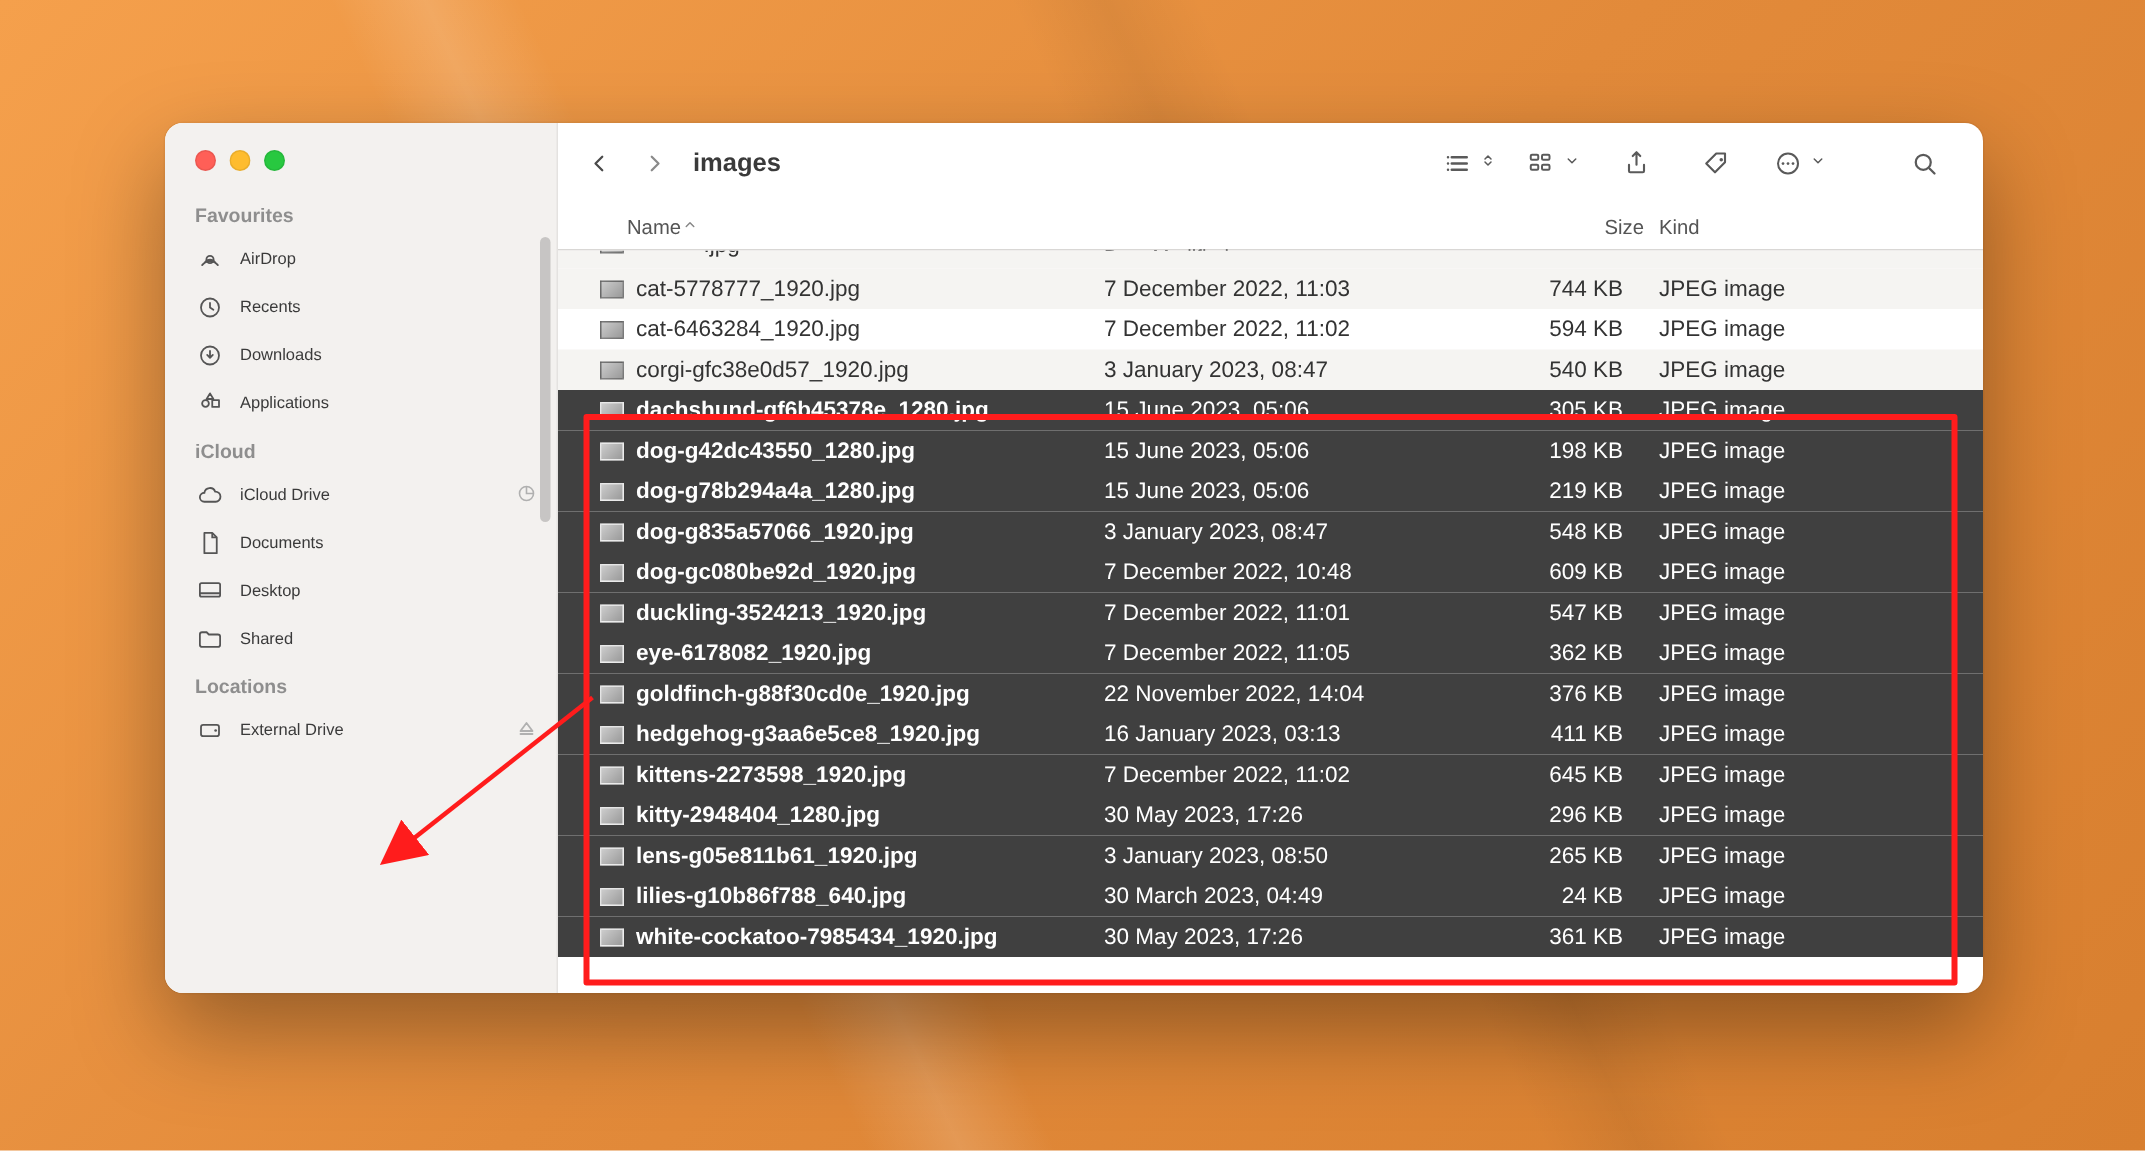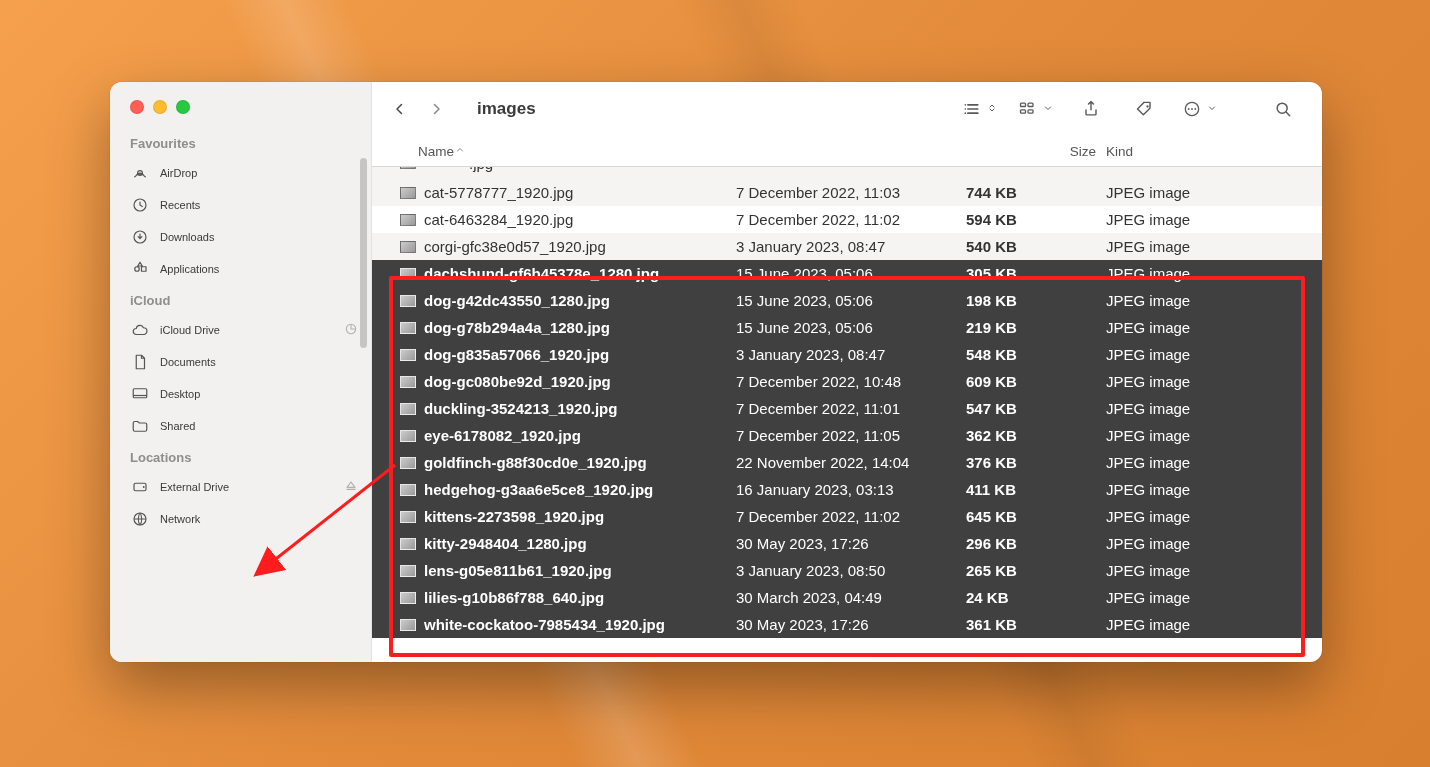--- a/index.html
+++ b/index.html
@@ -115,21 +115,21 @@
     padding: 0 22px 0 10px;
     border-bottom: 1px solid rgba(0,0,0,.00);
   }
   .nav-arrow { width: 36px; display:flex; justify-content:center; color:#8a8a8a; cursor:pointer;}
   .nav-arrow.active { color:#4a4a4a; }
   .nav-arrow svg { width: 18px; height: 18px; }
   .title {
     font-size: 17px;
     font-weight: 600;
     color: #3a3a3a;
-    margin-left: 23px;
+    margin-left: 8px;
   }
   .spacer { flex: 1; }
   .tool-btn {
     display:flex; align-items:center; justify-content:center;
     min-width: 34px; height: 34px;
     color: #5a5a5a;
     margin-left: 20px;
     cursor:pointer;
     gap: 4px;
   }
@@ -176,21 +176,21 @@
   .file-row .thumb {
     width: 16px; height: 12px;
     border: 1px solid rgba(0,0,0,.35);
     margin-right: 8px;
     background: linear-gradient(135deg, #ccc, #999);
     flex: 0 0 auto;
   }
   .col-name { flex: 0 0 336px; display:flex; align-items:center; overflow:hidden;}
   .fname { font-weight: 500; }
   .col-date { flex: 0 0 230px; }
-  .col-size { flex: 0 0 130px; text-align: left; padding-right: 14px; font-weight: bold;}
+  .col-size { flex: 0 0 130px; text-align: right; padding-right: 14px;}
   .col-kind { flex: 1; padding-left: 10px;}
 
   .file-row.alt { background: #f5f4f2; }
 
   .file-row.sel {
     background: #404040;
     color: #fff;
   }
   .file-row.sel .thumb { border-color: rgba(255,255,255,.7);}
   .file-row.sel .fname { font-weight: 700; }
@@ -395,28 +395,20 @@
     <div class="sb-item">
       <span class="icon">
           <svg>
             <use href="#i-disk"></use>
           </svg>
         </span>
       <span>External Drive</span>
       <span class="sb-trailing"><svg>
             <use href="#i-eject"></use>
           </svg></span>
-    </div>
-    <div class="sb-item">
-      <span class="icon">
-          <svg>
-            <use href="#i-globe"></use>
-          </svg>
-        </span>
-      <span>Network</span>
     </div>
 
     <div class="sidebar-scrollbar"></div>
   </div>
 
   <div class="main">
     <div class="toolbar">
       <div class="nav-arrow active">
           <svg>
             <use href="#i-chev-left"></use>

